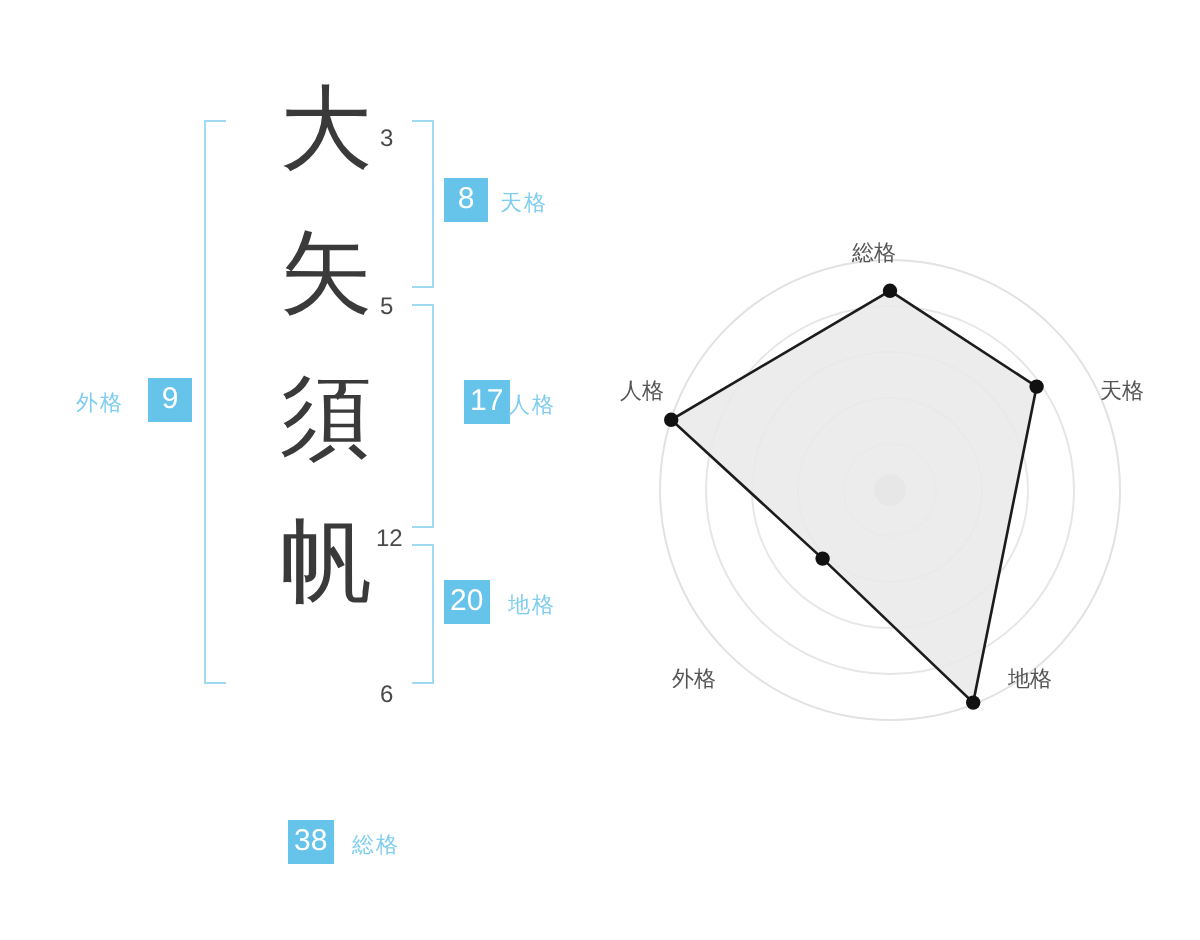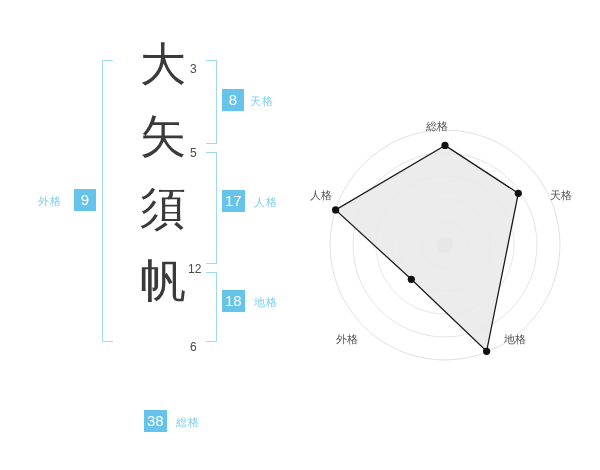--- a/index.html
+++ b/index.html
@@ -120,24 +120,24 @@
 
   <div class="bracket br-right" style="left:206px; top:60px; height:82px;"></div>
 
   <div class="bracket br-right" style="left:206px; top:152px; height:110px;"></div>
 
   <div class="bracket br-right" style="left:206px; top:272px; height:68px;"></div>
 
   <div class="badge" style="left:222px; top:89px;">8</div>
   <div class="badge-label" style="left:250px; top:94px;">天格</div>
 
-  <div class="badge" style="left:222px; top:190px;">17</div>
+  <div class="badge" style="left:232px; top:190px;">17</div>
   <div class="badge-label" style="left:254px; top:195px;">人格</div>
 
-  <div class="badge" style="left:222px; top:290px;">18</div>
+  <div class="badge" style="left:222px; top:290px;">20</div>
   <div class="badge-label" style="left:254px; top:295px;">地格</div>
 
   <div class="badge" style="left:74px; top:189px;">9</div>
   <div class="badge-label" style="left:38px; top:194px;">外格</div>
 
   <div class="badge" style="left:144px; top:410px;">38</div>
   <div class="badge-label" style="left:176px; top:415px;">総格</div>
 
   <div class="radar-wrap">
     <svg width="290" height="280" viewBox="0 0 290 280">

